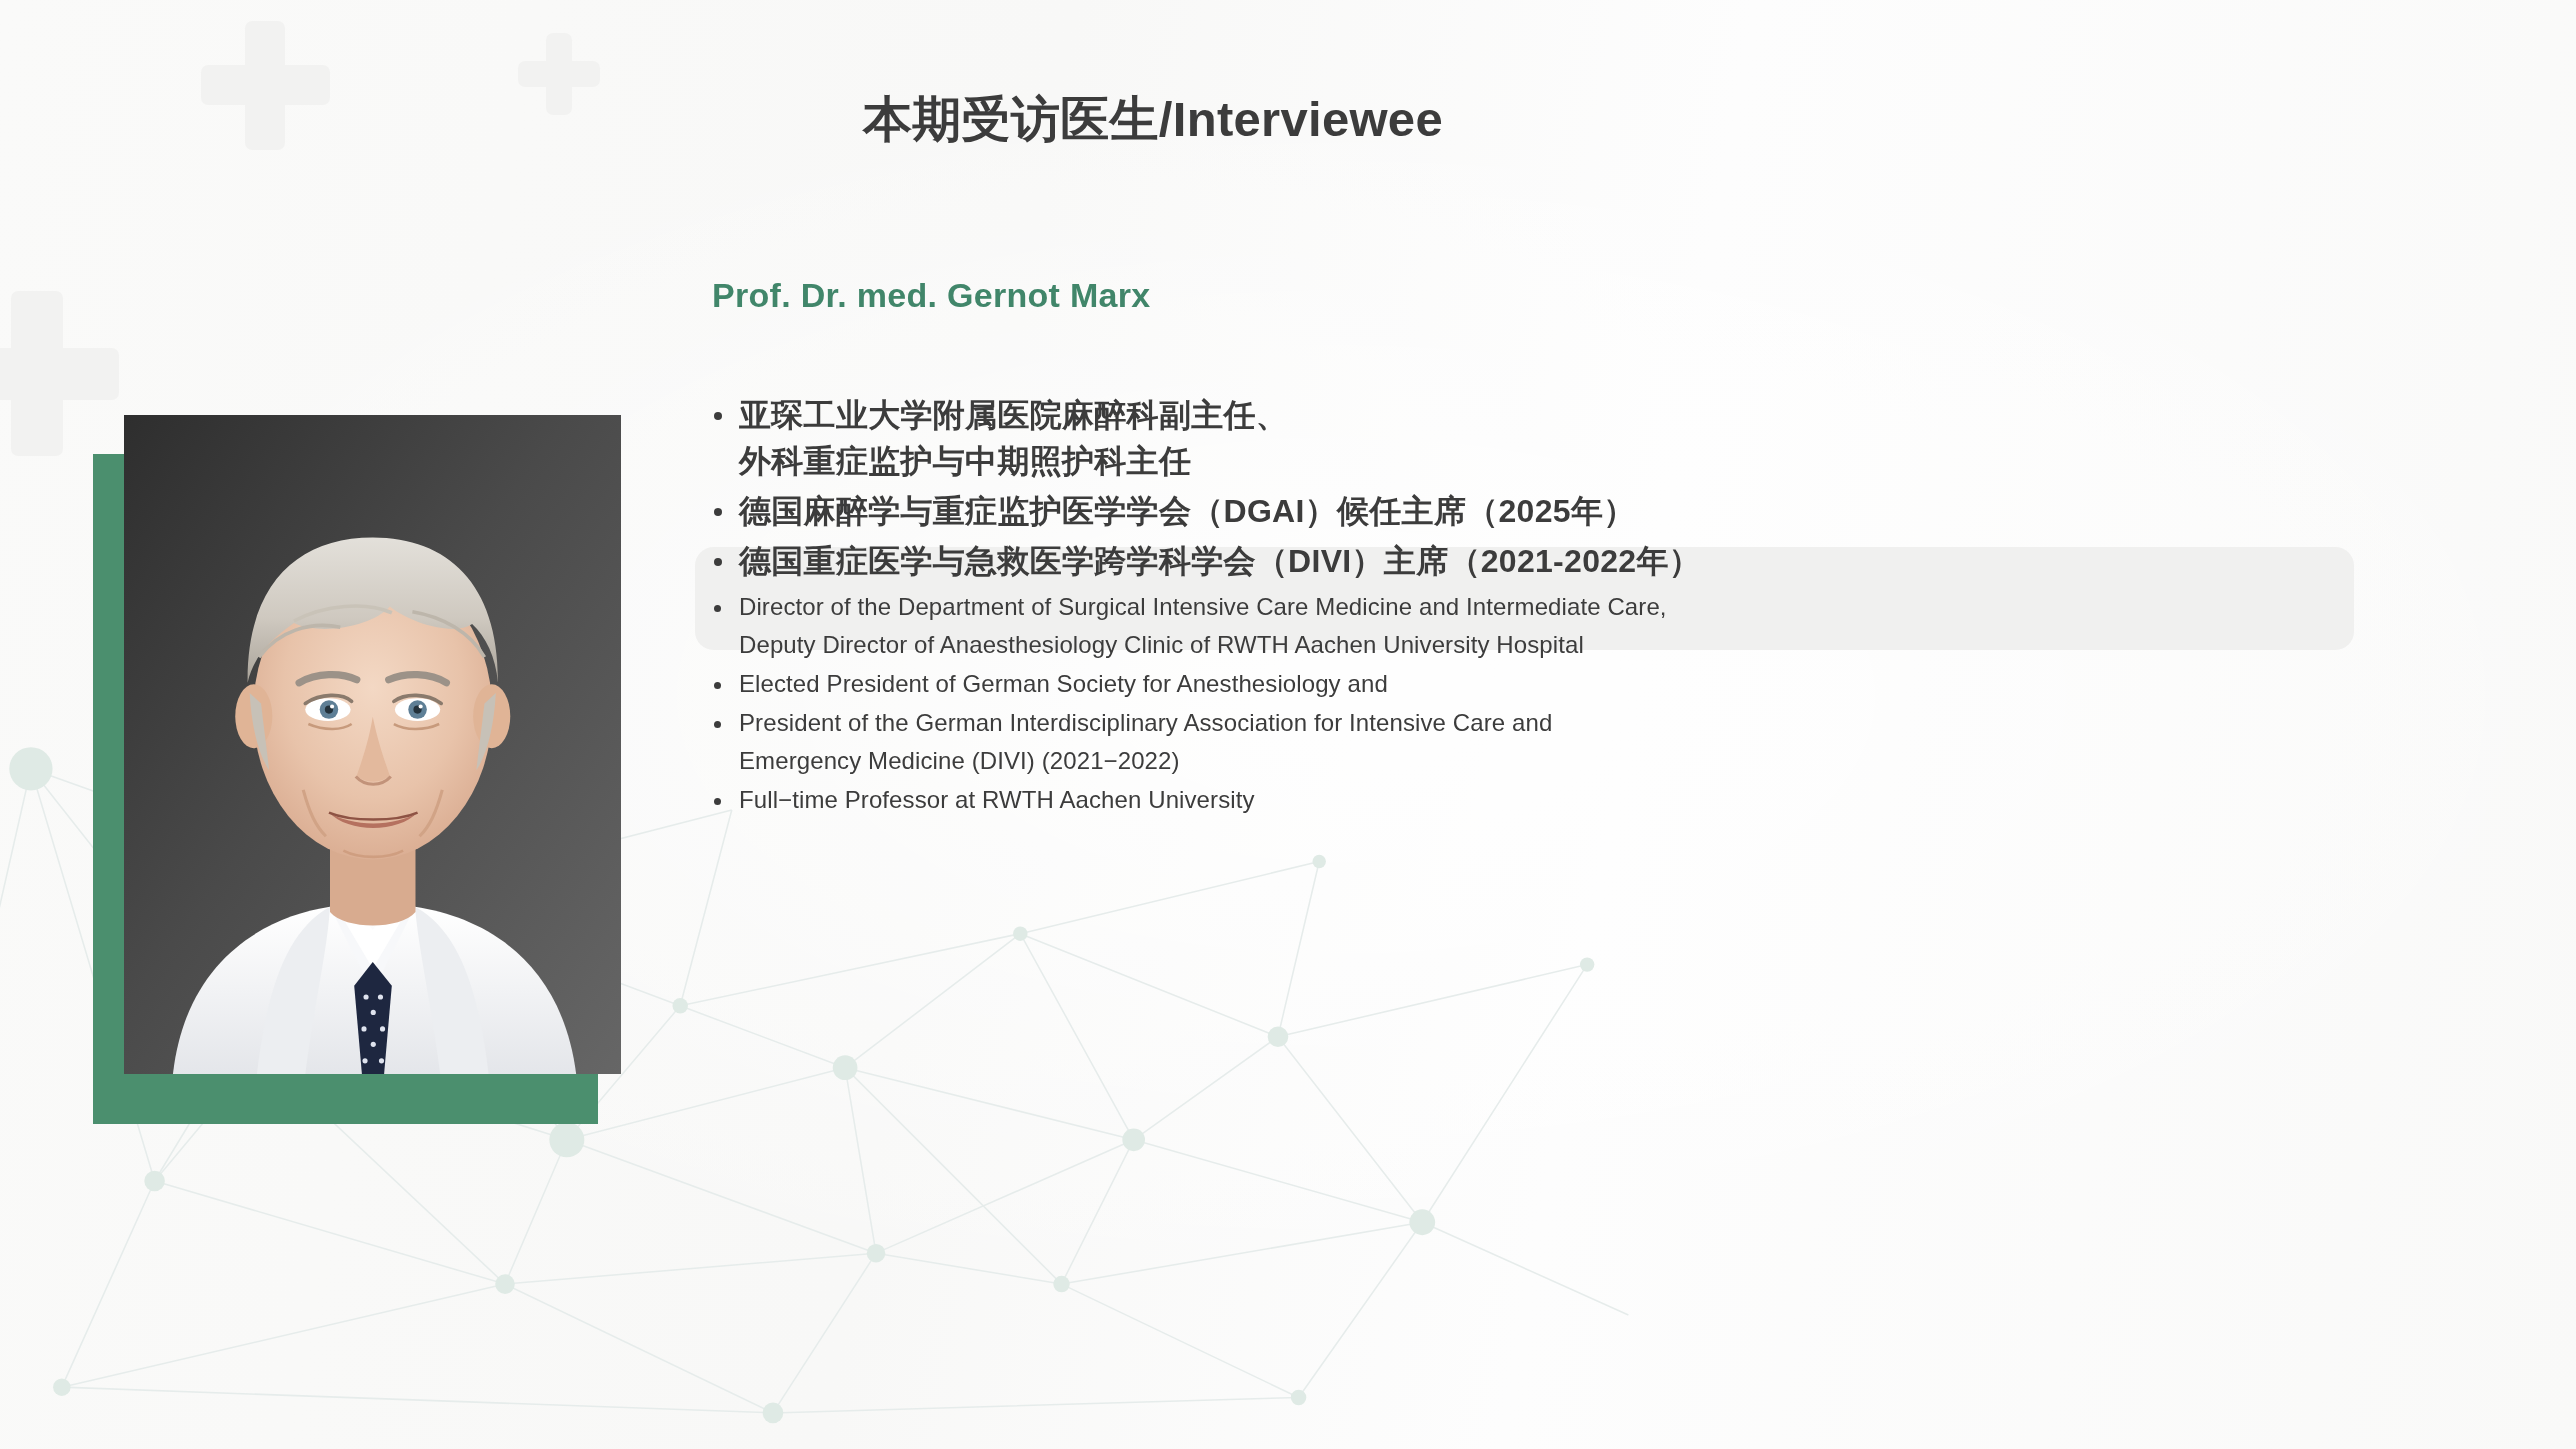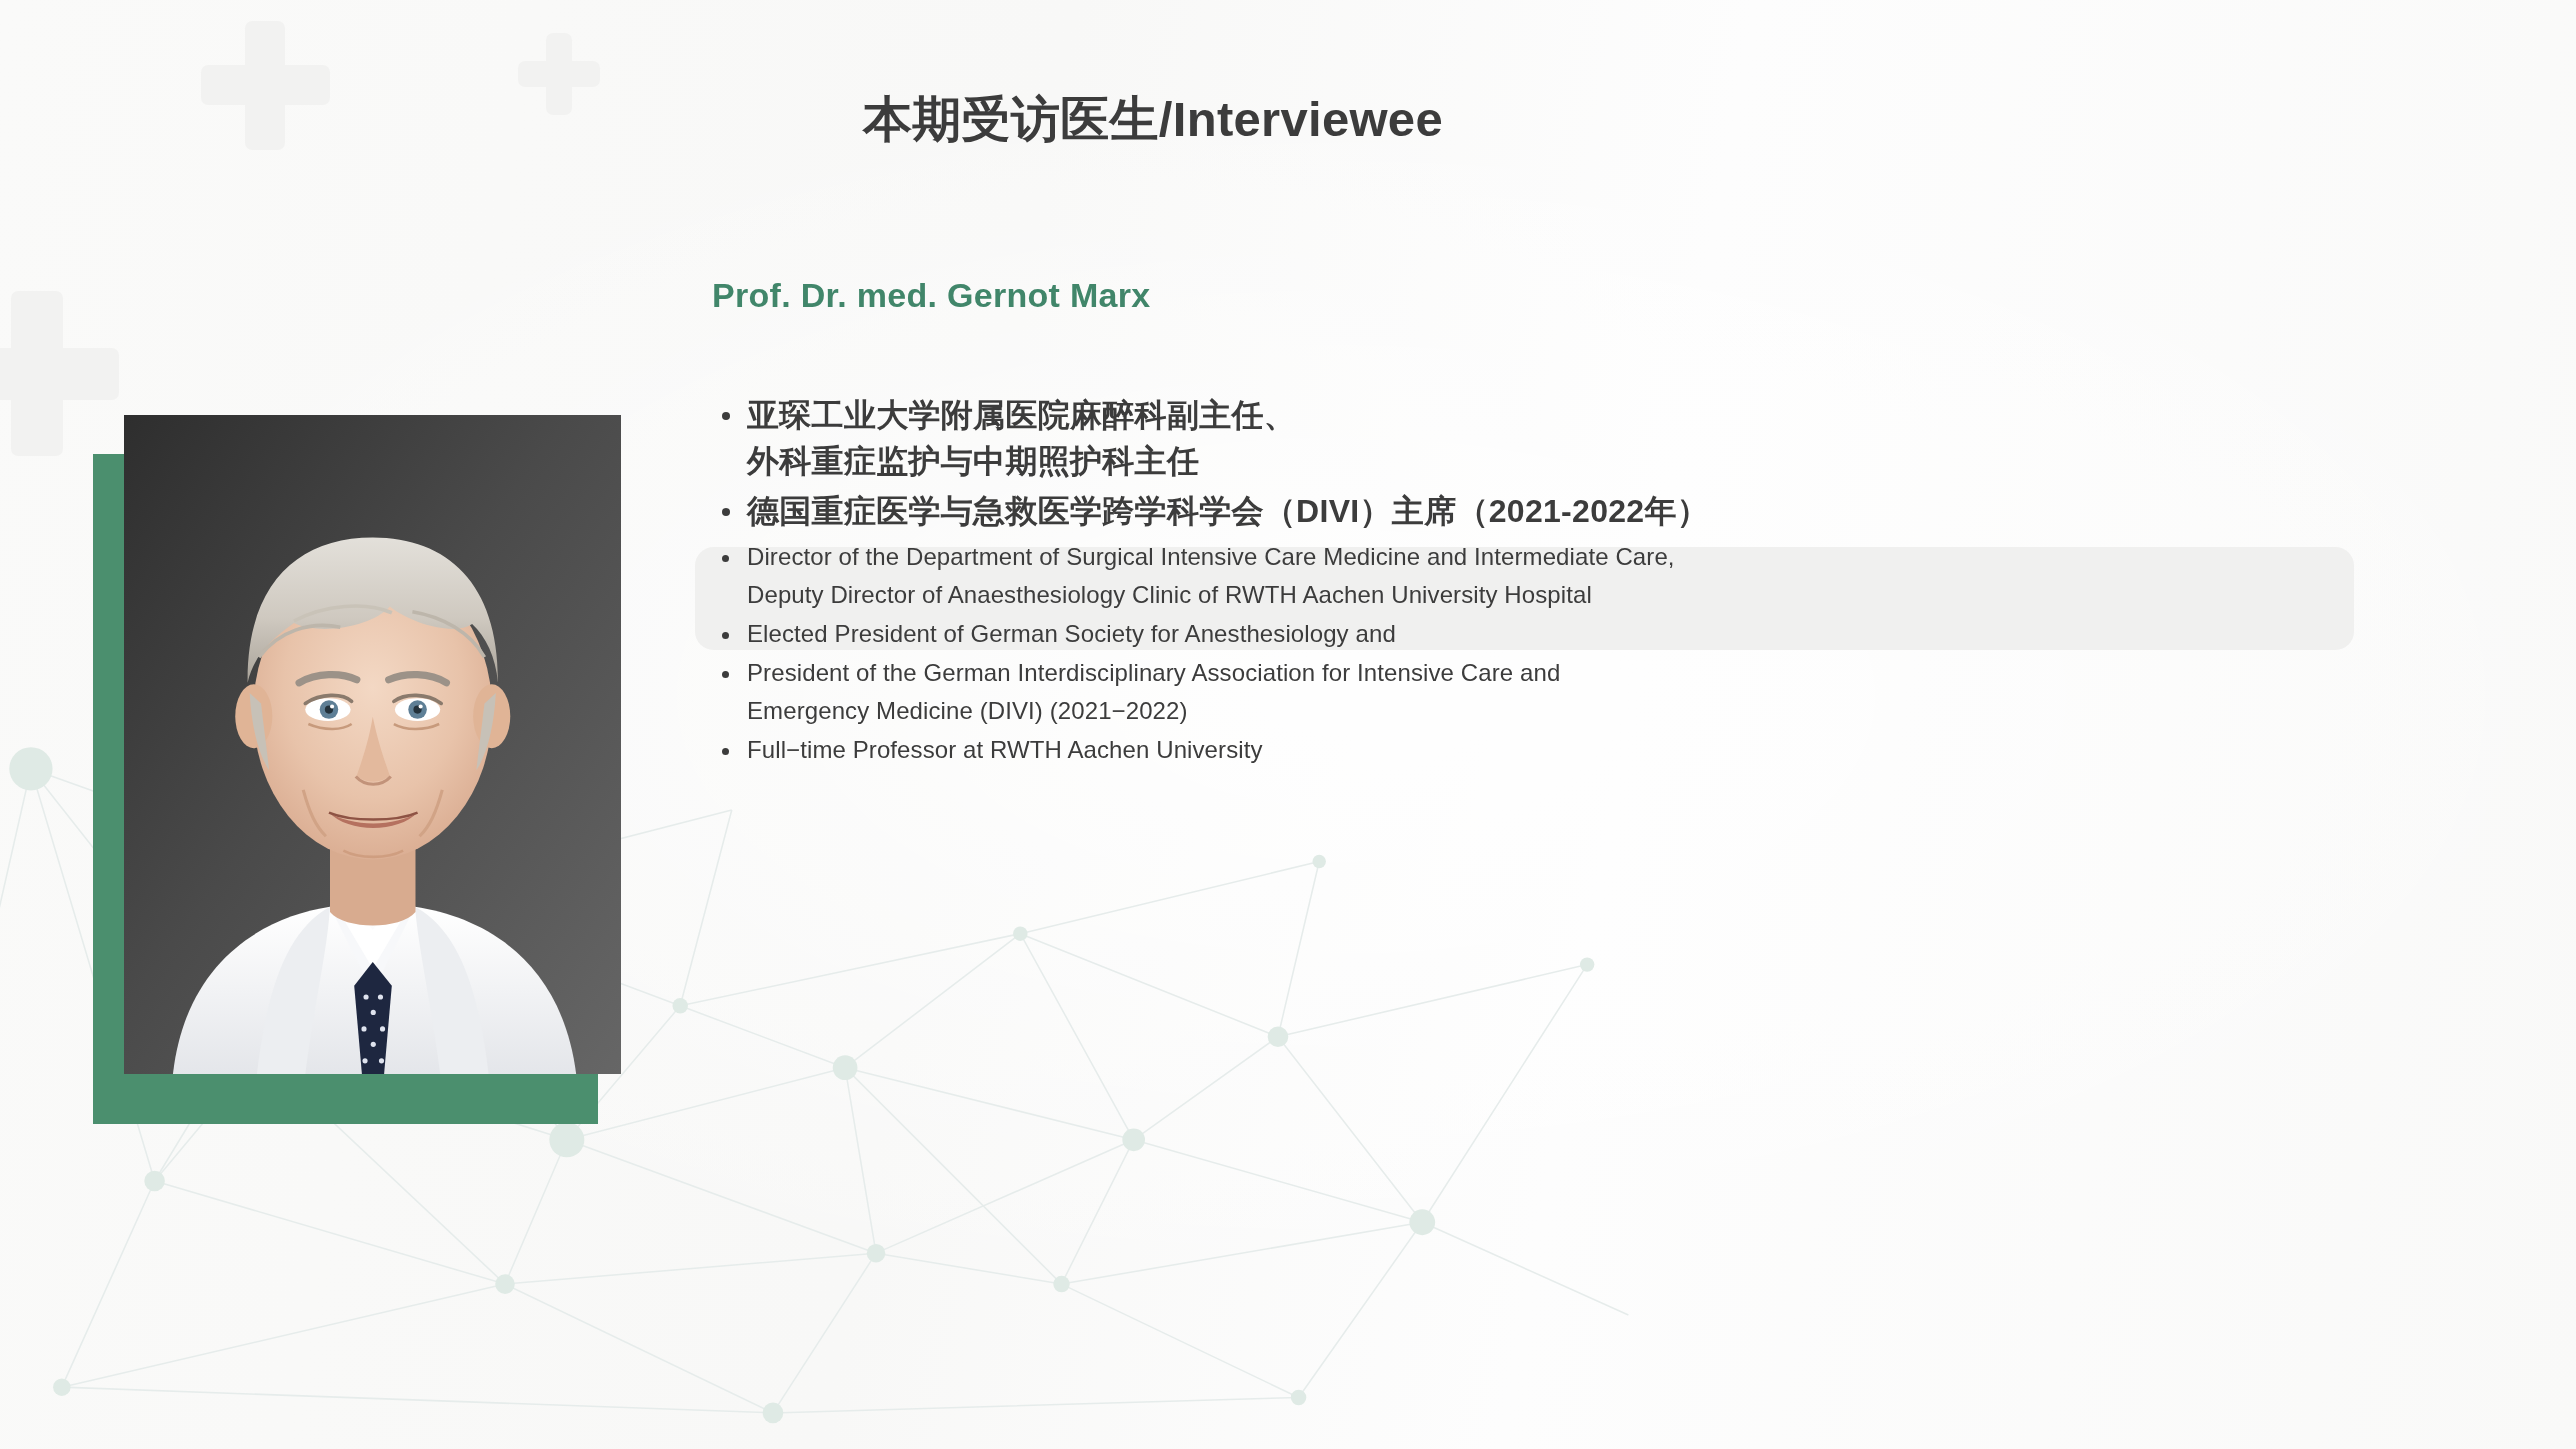--- a/index.html
+++ b/index.html
@@ -125,21 +125,21 @@
     top: 547px;
     width: 1659px;
     height: 103px;
     background: #f0f0ef;
     border-radius: 18.5px;
     z-index: 1;
   }
 
   ul.bullets {
     position: absolute;
-    left: 16px;
+    left: 8px;
     top: 392px;
     margin: 0;
     padding: 0;
     list-style: none;
     z-index: 2;
     width: 1803px;
   }
   ul.bullets li {
     position: relative;
     padding-left: 46px;
@@ -339,20 +339,23 @@
 
     <div class="highlight-panel"></div>
 
     <ul class="bullets">
 
       <li class="zh">
         <span class="ln">亚琛工业大学附属医院麻醉科副主任、</span>
         <span class="ln">外科重症监护与中期照护科主任</span>
       </li>
 
+      <li class="zh">
+        <span class="ln">德国麻醉学与重症监护医学学会（DGAI）候任主席（2025年）</span>
+      </li>
 
       <li class="zh">
         <span class="ln">德国重症医学与急救医学跨学科学会（DIVI）主席（2021-2022年）</span>
       </li>
 
 
       <li class="en">
         <span class="ln">Director of the Department of Surgical Intensive Care Medicine and Intermediate Care,</span>
         <span class="ln">Deputy Director of Anaesthesiology Clinic of RWTH Aachen University Hospital</span>
       </li>

